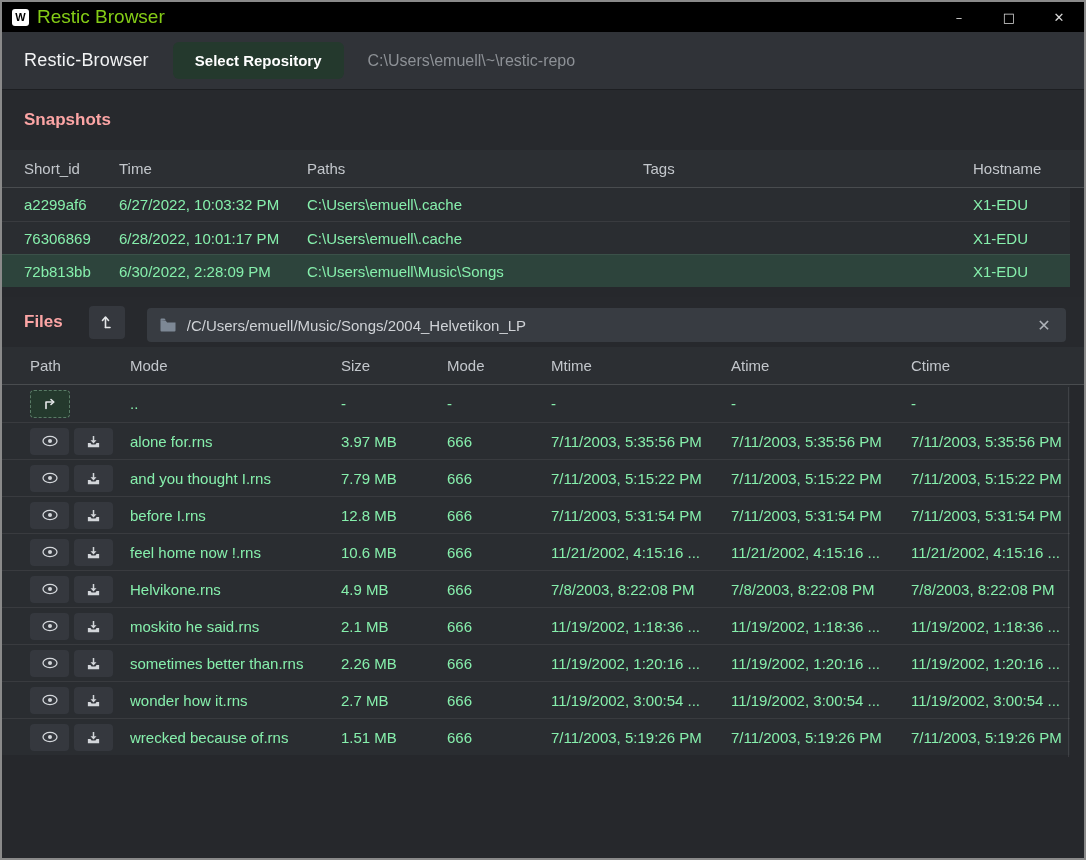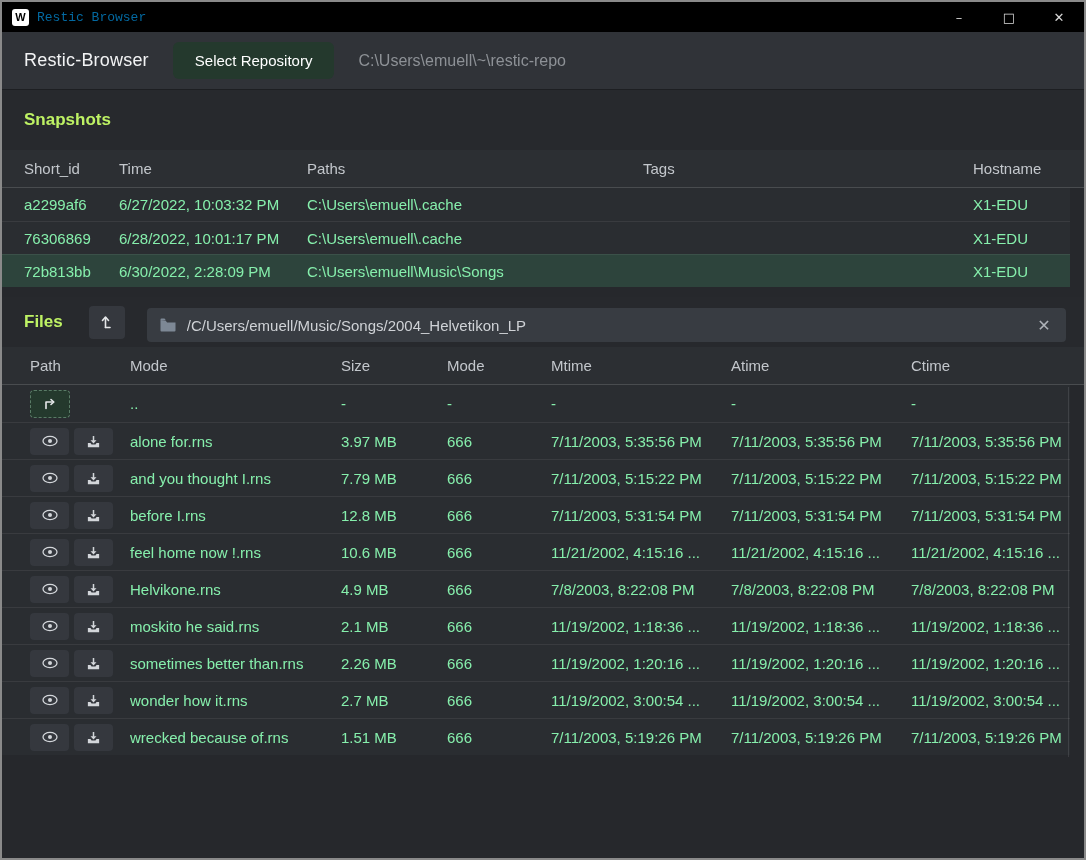--- a/index.html
+++ b/index.html
@@ -19,46 +19,46 @@
     height:30px; background:#000;
     display:flex; align-items:center; justify-content:space-between;
     flex:0 0 auto;
   }
   .titlebar-left{ display:flex; align-items:center; gap:8px; padding-left:10px; }
   .app-icon{
     width:17px; height:17px; background:#fff; color:#000;
     border-radius:3px; font-weight:bold; font-size:11px;
     display:flex; align-items:center; justify-content:center;
   }
-  .titlebar-title{ color:#0369a1; font-size:13px;font-family:Liberation Mono, monospace; }
+  .titlebar-title{ color:#84cc16; font-size:19px; }
   .titlebar-controls{ display:flex; height:100%; }
   .win-btn{
     width:50px; height:100%; background:transparent; border:none;
     color:#d9d9d9; font-size:13px; cursor:pointer;
     display:flex; align-items:center; justify-content:center;
     font-family:"DejaVu Sans", sans-serif;
   }
 
   
   .toolbar{
     height:58px; background:#303338;
     border-bottom:1px solid #1d1f22;
     display:flex; align-items:center; gap:24px;
     padding:0 22px; flex:0 0 auto;
   }
   .app-title{ font-size:18px; font-weight:normal; color:#f2f3f4; letter-spacing:.2px; }
   .repo-btn{
     background:#24392d; color:#fff; border:none; border-radius:6px;
-    font-family:inherit; font-size:15px; font-weight:normal;
+    font-family:inherit; font-size:15px; font-weight:bold;
     padding:10px 22px; cursor:pointer;
   }
   .repo-path{ font-size:16px; color:#8d9196; }
 
   
-  .section-title{ font-size:17px; font-weight:bold; color:#bef264; }
+  .section-title{ font-size:17px; font-weight:bold; color:#fca5a5; }
   .snap-title-band{ height:60px; display:flex; align-items:center; padding:0 22px; background:#27292d; }
 
   
   .thead{
     display:grid; align-items:center;
     height:38px; background:#2c2f33;
     border-bottom:1px solid rgba(255,255,255,.14);
     color:#c3c7cc; font-size:15px;
   }
   .trow{ display:grid; align-items:center; font-size:15px; color:#86efac; background:#2a2d31; }

